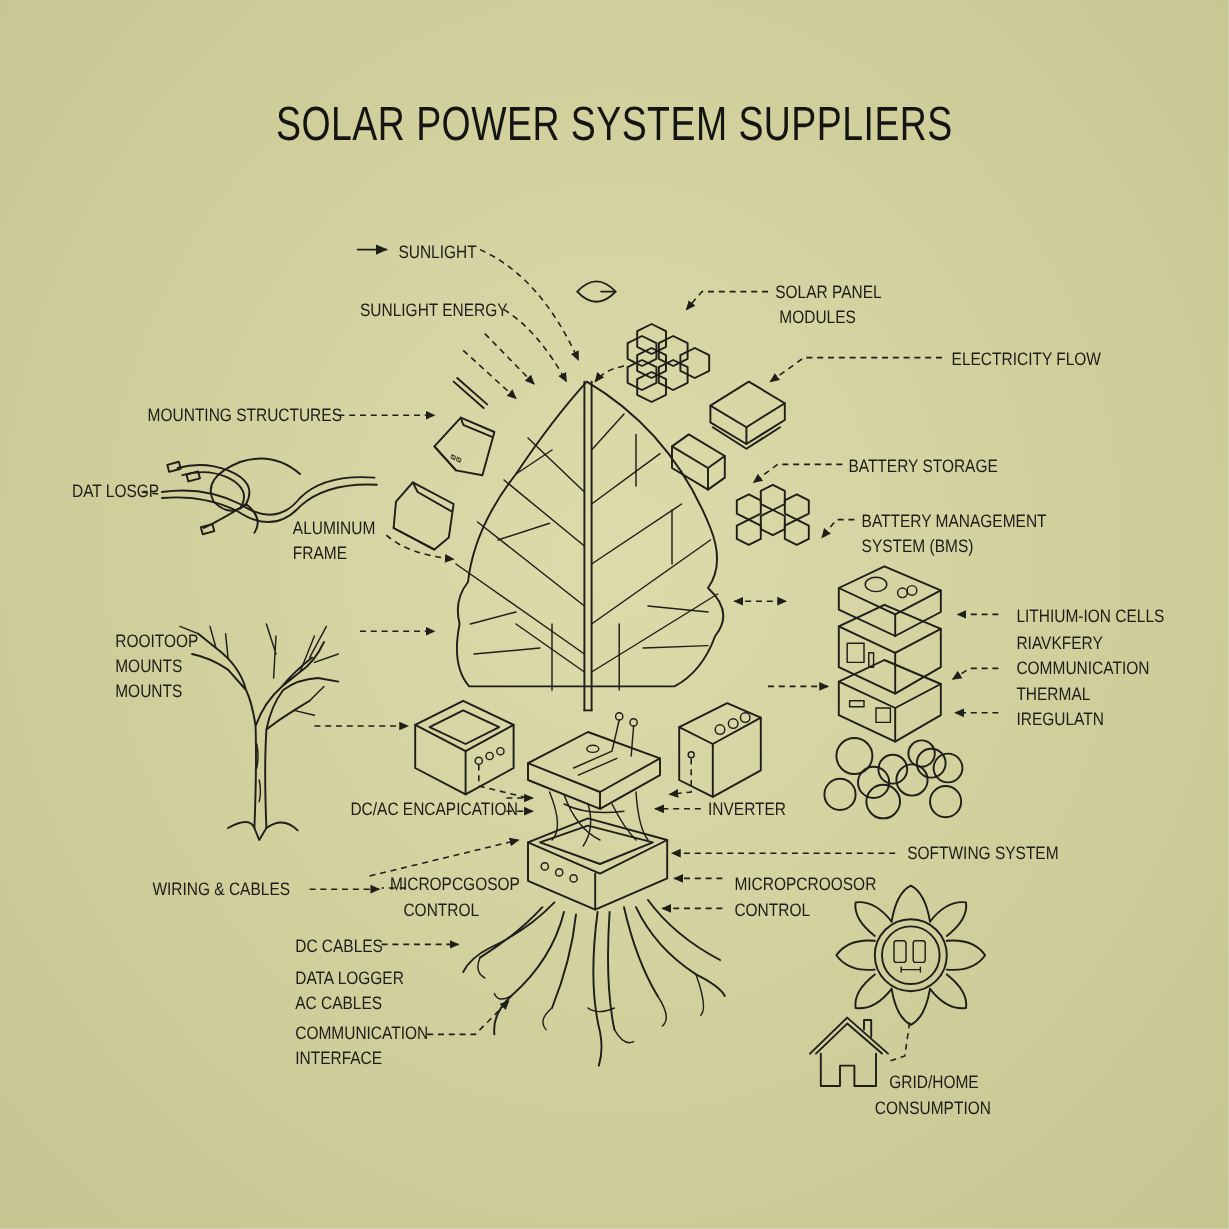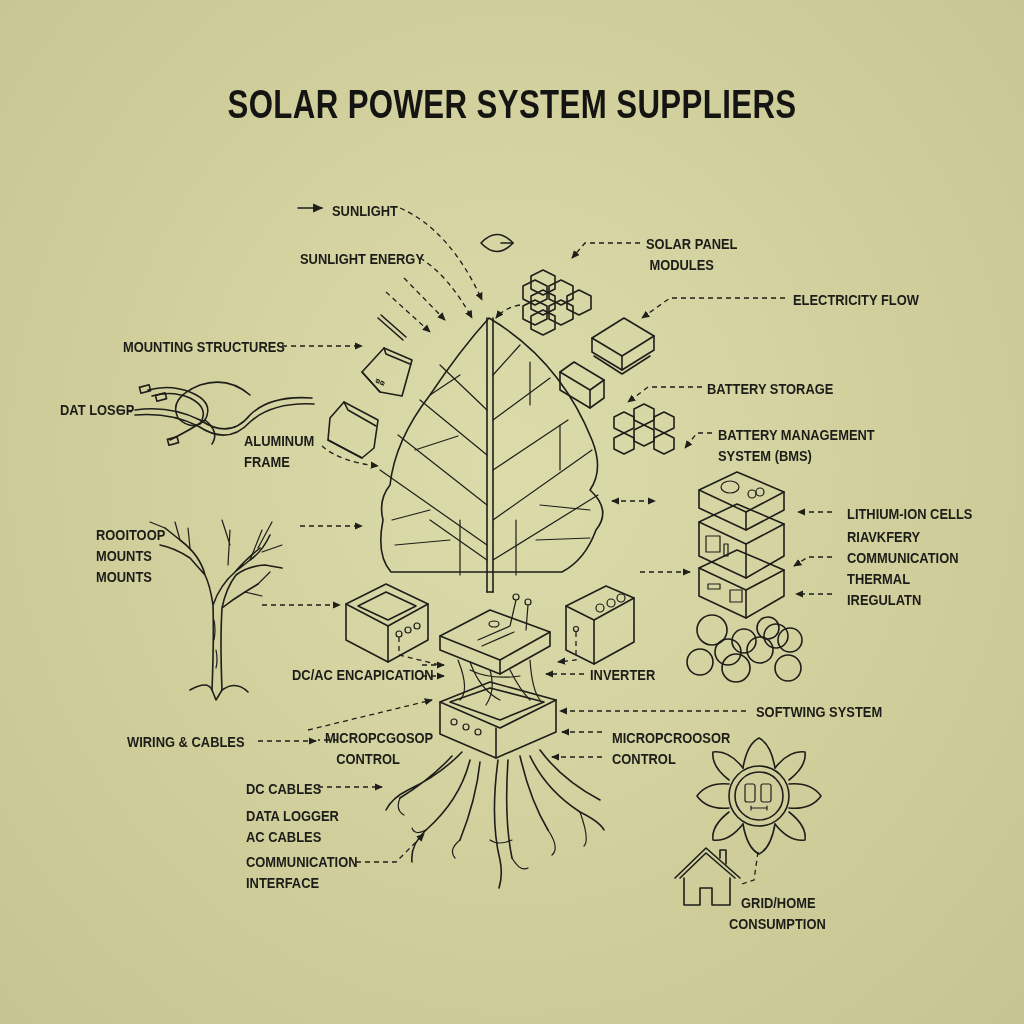--- a/index.html
+++ b/index.html
@@ -2,21 +2,21 @@
 <html><head>
   <meta charset="utf-8">
   <style>
     html, body { margin: 0; padding: 0; }
     body {
       width: 1024px; height: 1024px; overflow: hidden;
       background: radial-gradient(ellipse at 50% 45%, #dcdcab 0%, #d0cf9c 55%, #c6c592 100%);
       font-family: "Liberation Sans", "DejaVu Sans", sans-serif;
       color: #1a1a16;
     }
-    #stage { position: relative; width: 938px; height: 1024px; font-weight: bold; }
+    #stage { position: relative; width: 938px; height: 1024px; }
     svg.art { position: absolute; left: 0; top: 0; width: 1024px; height: 1024px; }
     .ln { fill: none; stroke: #1e1e1a; stroke-width: 1.6; stroke-linejoin: round; stroke-linecap: round; }
     .thin { stroke-width: 1.2; }
     .dash { fill: none; stroke: #1e1e1a; stroke-width: 1.3; stroke-dasharray: 5 4; }
     .lbl {
       position: absolute; font-family: "Liberation Sans Narrow", "Liberation Sans", sans-serif;
       font-size: 15px; line-height: 21px; letter-spacing: 0; text-transform: uppercase;
       transform: scaleX(0.86); transform-origin: left top; white-space: nowrap; color: #1c1c18;
     }
     .lbl span { display: block; }

